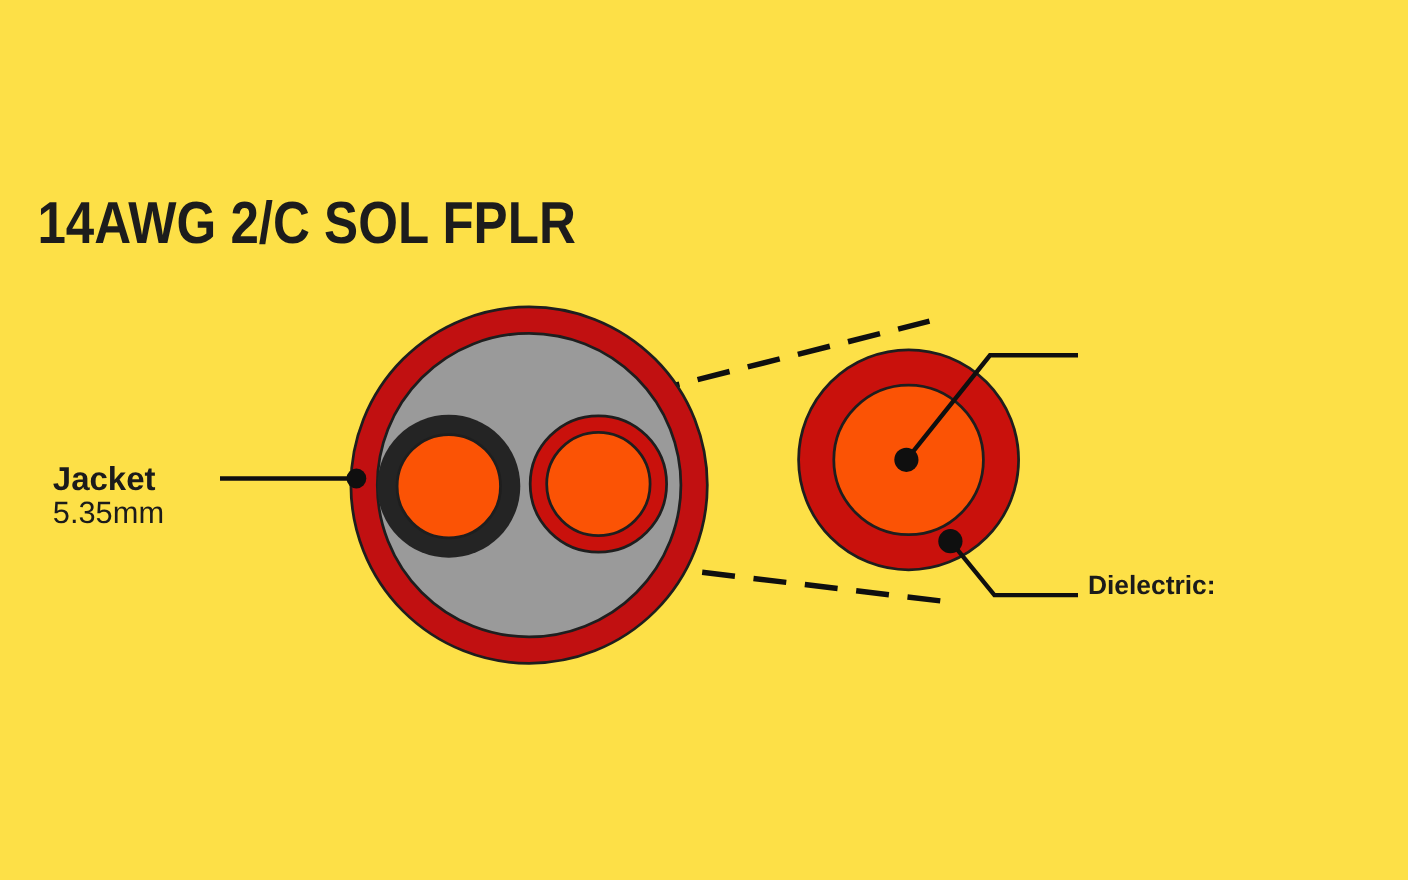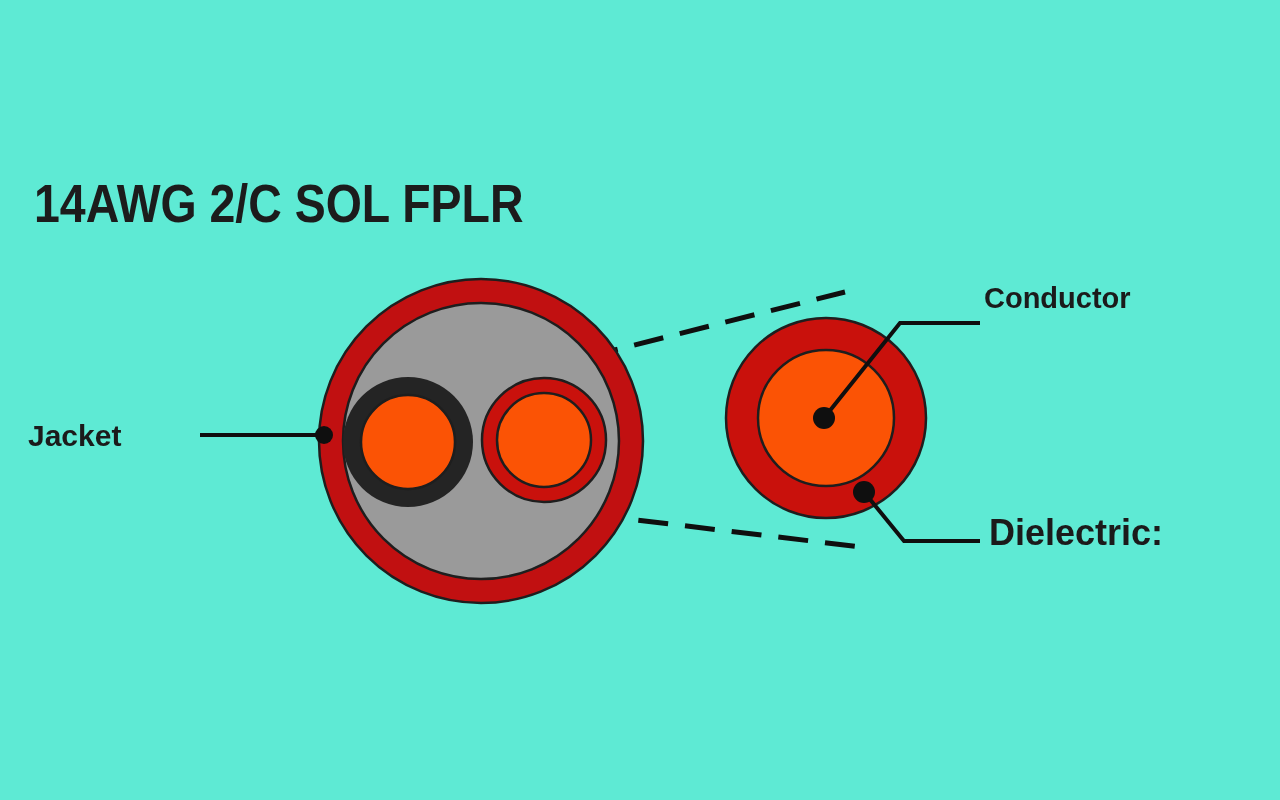--- a/index.html
+++ b/index.html
@@ -4,21 +4,21 @@
 <style>
   html, body {
     margin: 0;
     padding: 0;
     background: #ffffff;
   }
   .canvas {
     position: relative;
     width: 1280px;
     height: 800px;
-    background: #5eead4;
+    background: #fde047;
     overflow: hidden;
     font-family: "Liberation Sans", sans-serif;
   }
   .page-title {
     position: absolute;
     left: 34px;
     top: 174px;
     margin: 0;
     font-size: 54px;
     line-height: 58px;
@@ -59,25 +59,25 @@
     color: #1b1b1b;
     font-size: 28px;
     line-height: 29px;
     white-space: nowrap;
   }
   .label .heading {
     font-weight: 700;
     font-size: 30px;
     line-height: 31px;
   }
-  .label-jacket    { left: 28px;  top: 420px; }
+  .label-jacket    { left: 48px;  top: 420px; }
   .label-conductor { left: 984px; top: 284px; font-size: 27px; line-height: 28px; }
   .label-conductor .heading { font-size: 29px; line-height: 29px; }
   .label-dielectric{ left: 989px; top: 518px; font-size: 27px; line-height: 28px; }
-  .label-dielectric .heading { font-size: 36px; line-height: 30px; }
+  .label-dielectric .heading { font-size: 24px; line-height: 30px; }
 </style>
 </head>
 <body>
 
 <div class="canvas">
 
   <h1 class="page-title">14AWG 2/C SOL FPLR</h1>
 
   <svg class="diagram-svg" width="1280" height="800" viewBox="0 0 1280 800">
 
@@ -101,23 +101,23 @@
 
     <polyline class="leader" points="824,418 900,323 980,323"></polyline>
     <circle class="dot" cx="824" cy="418" r="11"></circle>
 
     <polyline class="leader" points="864,492 904,541 980,541"></polyline>
     <circle class="dot" cx="864" cy="492" r="11"></circle>
   </svg>
 
   <div class="label label-jacket">
     <div class="heading">Jacket</div>
+    <div>5.35mm</div>
   </div>
 
   <div class="label label-conductor">
-    <div class="heading">Conductor</div>
   </div>
 
   <div class="label label-dielectric">
     <div class="heading">Dielectric:</div>
   </div>
 
 </div>
 
 </body></html>

